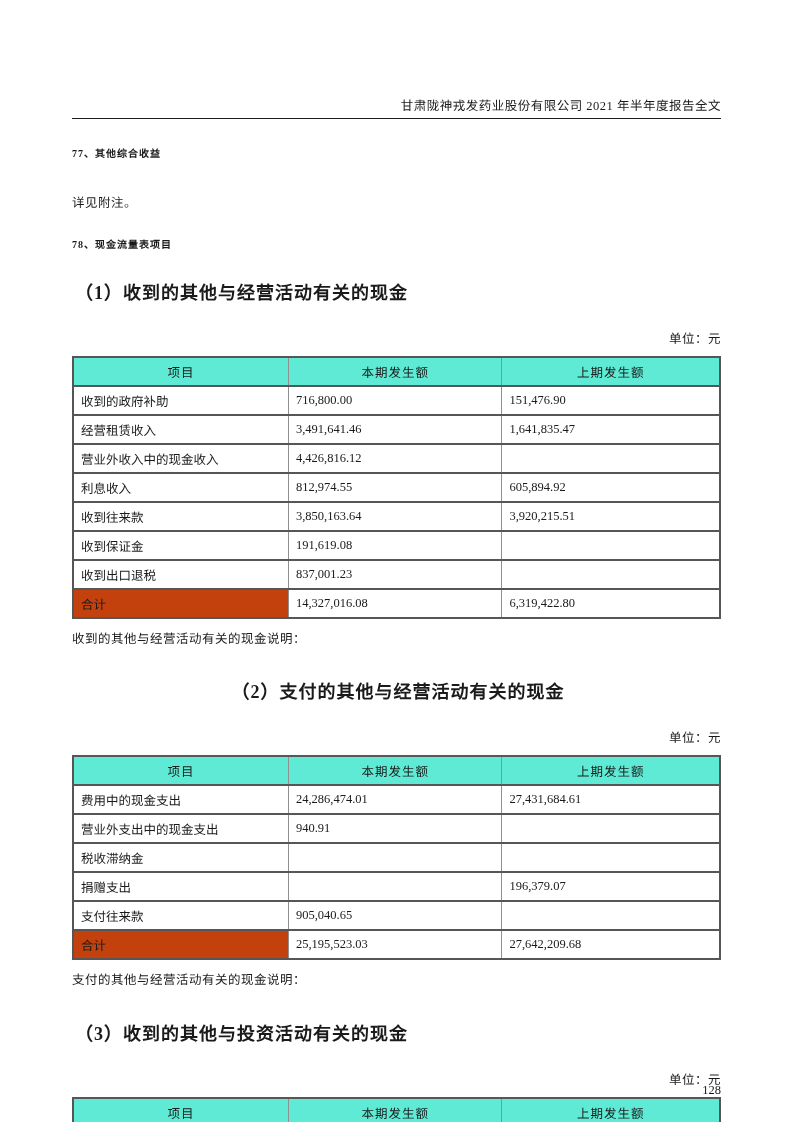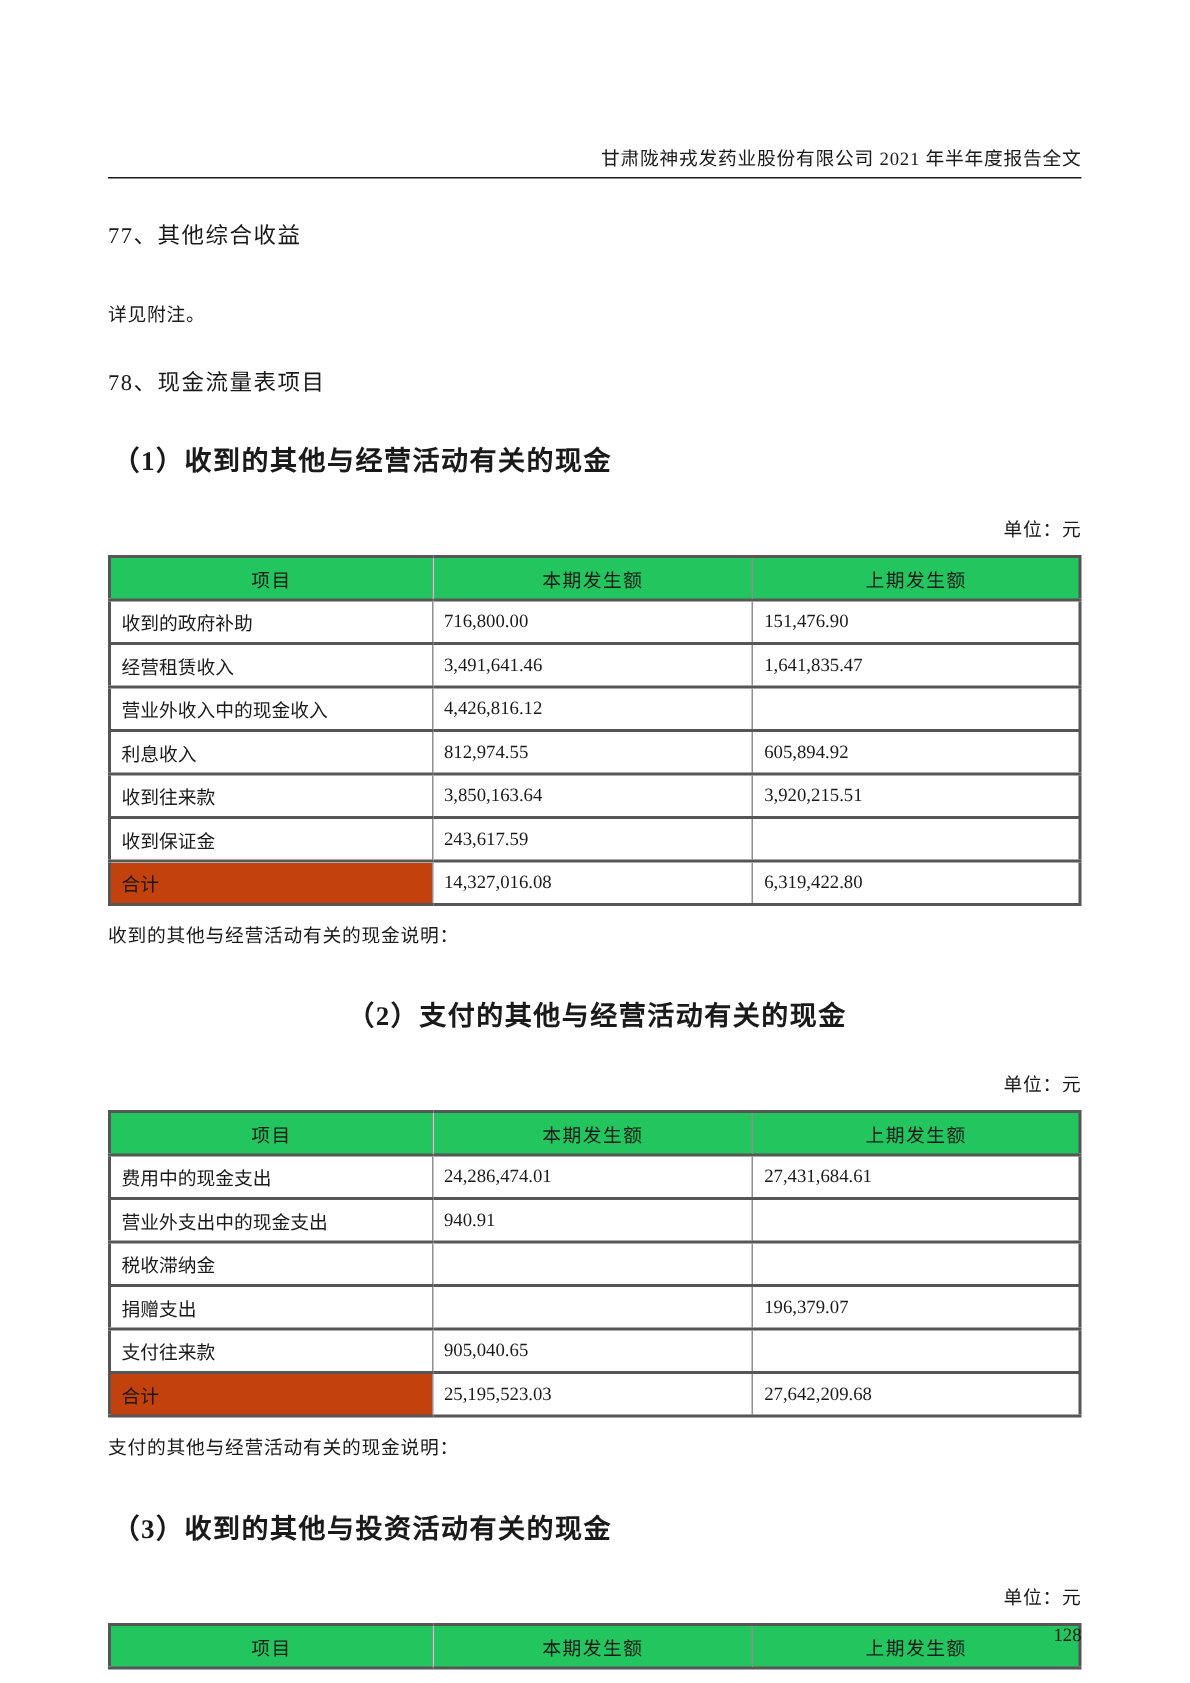--- a/index.html
+++ b/index.html
@@ -22,22 +22,22 @@
   }
   .doc-header {
     text-align: right;
     font-size: 12.5px;
     line-height: 15px;
     letter-spacing: 0.5px;
     padding-bottom: 4px;
     border-bottom: 1.5px solid #1c1c1c;
   }
   .heading-num {
-    font-size: 15px;
-    font-weight: normal;
+    font-size: 10px;
+    font-weight: bold;
     letter-spacing: 1px;
     margin: 26px 0 0 0;
   }
   .heading-78 { margin-top: 25px; }
   .plain-note {
     font-size: 12.5px;
     margin-top: 32px;
     letter-spacing: 0.5px;
   }
   .sub-title {
@@ -66,21 +66,21 @@
     border-color: #565656 #8f8f8f;
     border-width: 2px 1px;
     height: 27px;
     font-size: 12.5px;
     font-weight: normal;
     padding: 0 7px;
     overflow: hidden;
     white-space: nowrap;
   }
   table.fin-table th {
-    background: #22c55e;
+    background: #5eead4;
     text-align: center;
     letter-spacing: 1px;
   }
   td.col-item { text-align: left; }
   td.col-num  { text-align: left; }
   tr.total-row td.col-item { background: #c2410c; }
   .table-note {
     font-size: 12.5px;
     margin-top: 9px;
     letter-spacing: 0.5px;
@@ -141,21 +141,26 @@
             <td class="col-num">812,974.55</td>
             <td class="col-num">605,894.92</td>
           </tr>
           <tr>
             <td class="col-item">收到往来款</td>
             <td class="col-num">3,850,163.64</td>
             <td class="col-num">3,920,215.51</td>
           </tr>
           <tr>
             <td class="col-item">收到保证金</td>
-            <td class="col-num">243,617.59</td>
+            <td class="col-num">191,619.08</td>
+            <td class="col-num"></td>
+          </tr>
+          <tr>
+            <td class="col-item">收到出口退税</td>
+            <td class="col-num">837,001.23</td>
             <td class="col-num"></td>
           </tr>
           <tr class="total-row">
             <td class="col-item">合计</td>
             <td class="col-num">14,327,016.08</td>
             <td class="col-num">6,319,422.80</td>
           </tr>
         </tbody>
     </table>
     <div class="table-note">收到的其他与经营活动有关的现金说明：</div>

